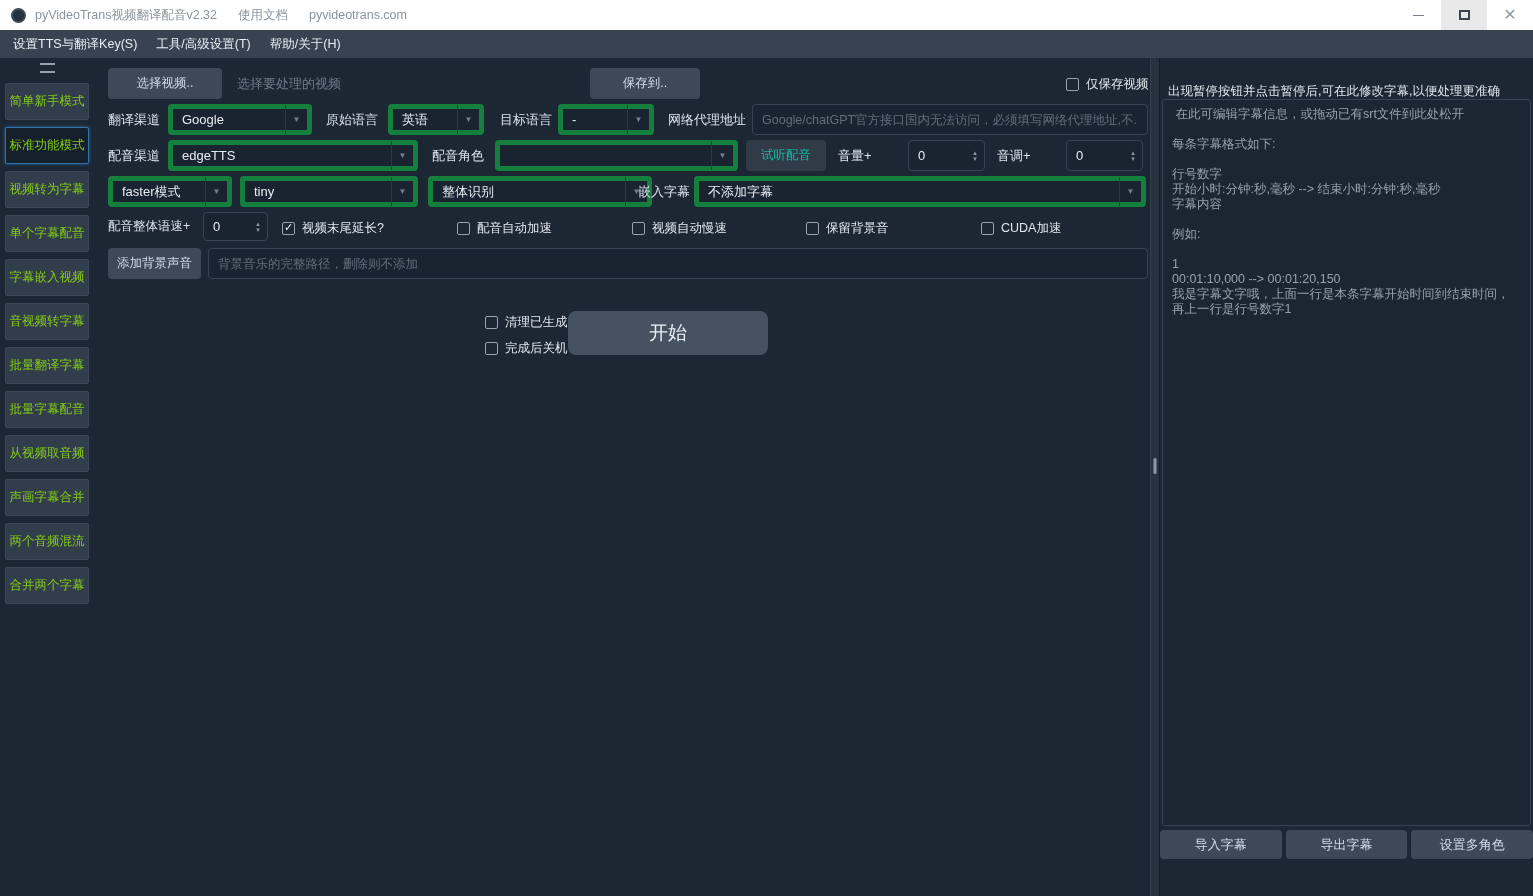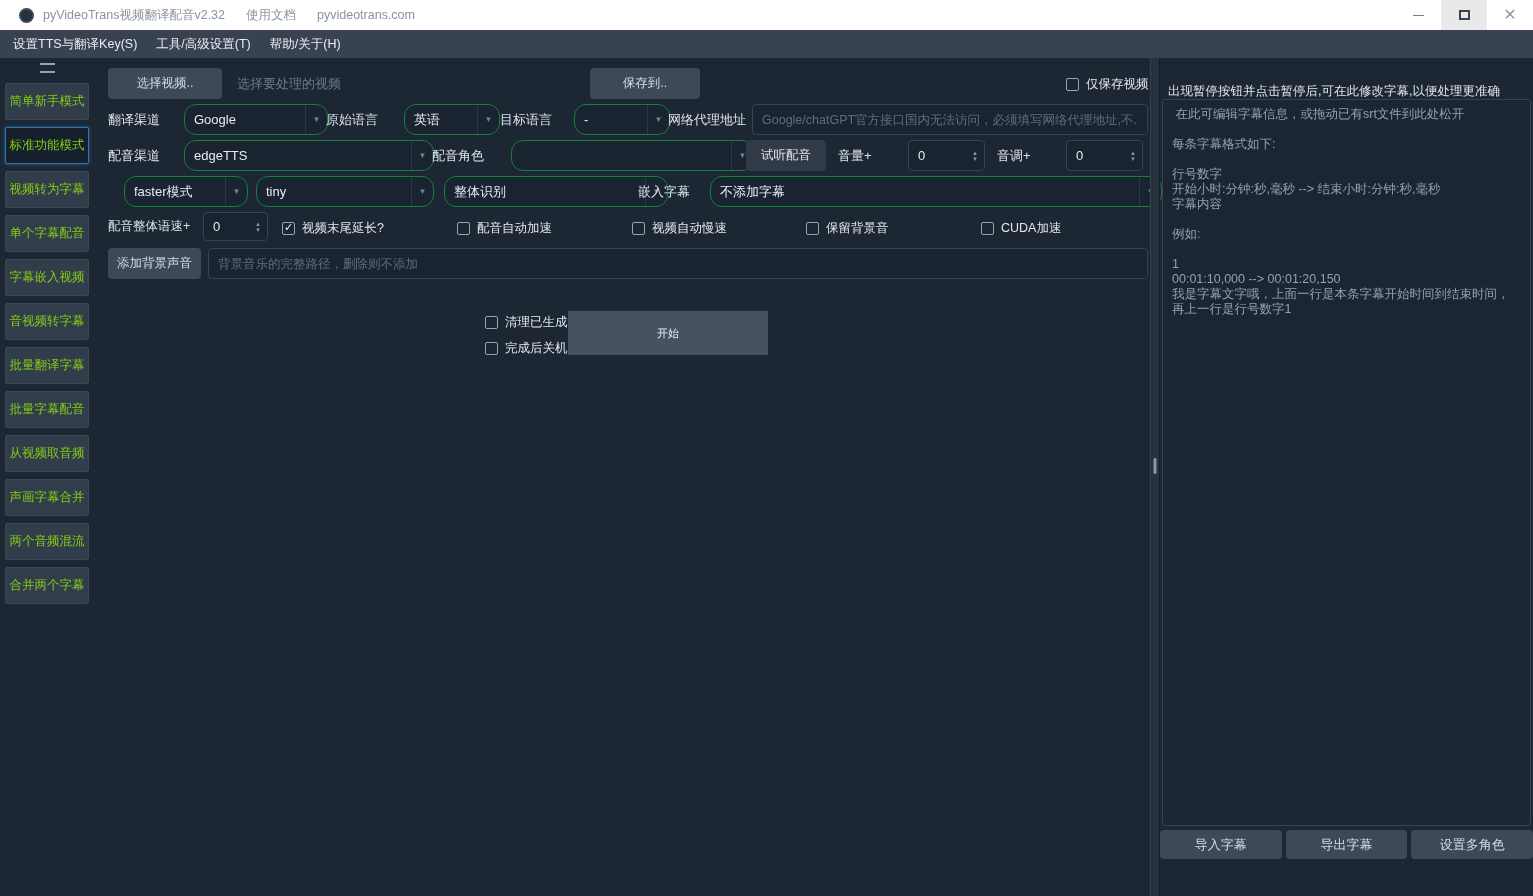--- a/index.html
+++ b/index.html
@@ -1,21 +1,21 @@
 <!DOCTYPE html>
 <html><head>
 <meta charset="utf-8">
 <style>
   * { margin:0; padding:0; box-sizing:border-box; }
   html,body { width:1533px; height:896px; overflow:hidden; }
   body { font-family:"Liberation Sans","DejaVu Sans",sans-serif; background:#1d2633; }
   .window { position:absolute; inset:0; display:flex; flex-direction:column; }
 
   
-  .titlebar { flex:0 0 30px; background:#ffffff; display:flex; align-items:center;padding-left:8px; }
+  .titlebar { flex:0 0 30px; background:#ffffff; display:flex; align-items:center; }
   .app-icon { width:15px; height:15px; border-radius:50%; background:#243240; border:2px solid #3b4a57; margin-left:11px; }
   .title-text { margin-left:9px; color:#8b939c; font-size:12.5px; white-space:nowrap; }
   .title-sep { display:inline-block; width:12px; }
   .win-controls { margin-left:auto; display:flex; height:100%; }
   .win-btn { width:46px; height:100%; display:flex; align-items:center; justify-content:center; }
   .win-btn.max { background:#e9e9e9; }
   .min-glyph { width:11px; height:1px; background:#75808a; }
   .max-glyph { width:11px; height:10px; border:2px solid #3c4450; }
   .close-glyph { color:#8f99a2; font-size:16px; line-height:1; }
 
@@ -28,36 +28,36 @@
 
   
   .sidebar { flex:0 0 94px; display:flex; flex-direction:column; align-items:center; padding-top:5px; }
   .hamburger { width:15px; height:10px; border-top:2px solid #96a1ad; border-bottom:2px solid #96a1ad; margin-bottom:10px; }
   .side-btn { width:84px; height:37px; margin-bottom:7px; background:#323d4b; border:1px solid #3c4755; border-radius:2px; color:#84cc16; font-size:12.5px; display:flex; align-items:center; justify-content:center; white-space:nowrap; }
   .side-btn.active { background:#15202c; border:1px solid #2f74ad; box-shadow:0 0 3px 1px rgba(47,116,173,.45);text-align:center; }
 
   
   .main { flex:0 0 1056px; position:relative; background:#1d2633; }
   .btn { position:absolute; height:31px; background:#3d4957; border-radius:4px; color:#cfdfec; font-size:12.5px; display:flex; align-items:center; justify-content:center; white-space:nowrap; }
-  .btn.disabled { background:#313b48; color:#e5e5e5; }
+  .btn.disabled { background:#313b48; color:#14b8a6; }
   .lbl { position:absolute; height:31px; line-height:31px; color:#dbe3ea; font-size:13px; white-space:nowrap; }
   .hint { color:#6f7a87; }
-  .select { position:absolute; height:31px; background:#1a2330; border:1px solid #15803d; border-radius:12px; display:flex; align-items:center;margin-left:16px; }
+  .select { position:absolute; height:31px; background:#1a2330; border:5px solid #15803d; border-radius:4px; display:flex; align-items:center; }
   .select-value { flex:1; padding-left:9px; color:#e7ecf1; font-size:13px; white-space:nowrap; overflow:hidden; }
   .select-arrow { flex:0 0 22px; text-align:center; color:#76818e; font-size:8px; border-left:1px solid #2c3747; line-height:29px; height:29px; }
   .tinput { position:absolute; height:31px; background:#1a2330; border:1px solid #374355; border-radius:4px; color:#e7ecf1; font-size:12.5px; padding:0 9px; outline:none; }
   .tinput::placeholder { color:#626d7a; }
   .spin { position:absolute; height:31px; background:#1a2330; border:1px solid #374355; border-radius:4px; display:flex; }
   .spin-value { flex:1; padding-left:9px; line-height:29px; color:#e7ecf1; font-size:13px; }
   .spin-btns { flex:0 0 18px; display:flex; flex-direction:column; align-items:center; justify-content:center; color:#8d98a4; font-size:7px; line-height:6px; }
   .cb { position:absolute; display:flex; align-items:center; gap:7px; height:16px; }
   .cb-box { width:13px; height:13px; border:1px solid #98a3af; border-radius:2px; position:relative; flex:0 0 13px; }
   .cb.checked .cb-box::after { content:"\2713"; position:absolute; left:1px; top:-2px; font-size:11px; color:#eef3f8; }
   .cb-label { color:#e2e8ee; font-size:12.5px; white-space:nowrap; }
-  .start-btn { position:absolute; left:474px; top:253px; width:200px; height:44px; background:#46525f; border-radius:0; color:#e9eef3; font-size:11px; display:flex; align-items:center; justify-content:center; }
+  .start-btn { position:absolute; left:474px; top:253px; width:200px; height:44px; background:#46525f; border-radius:8px; color:#e9eef3; font-size:19px; display:flex; align-items:center; justify-content:center; }
 
   
   .splitter { flex:0 0 10px; background:#28323f; border-left:1px solid #343f4d; border-right:1px solid #141c26; position:relative; }
   .splitter-handle { position:absolute; left:50%; top:400px; transform:translateX(-50%); width:3px; height:16px; border-radius:2px; background:#8b98a5; }
 
   
   .right { flex:1 1 auto; position:relative; }
   .right-header { position:absolute; left:8px; top:25px; right:2px; color:#dfe6ec; font-size:12.5px; white-space:nowrap; overflow:hidden; }
   .editor { position:absolute; left:2px; right:2px; top:41px; height:727px; border:1px solid #374355; border-radius:3px; background:#1c2532; color:#96a1ad; font-size:12.5px; line-height:15px; padding:7px 9px; white-space:pre-wrap; overflow:hidden; }
   .right-buttons { position:absolute; left:0; right:0; top:772px; display:flex; gap:4px; }

